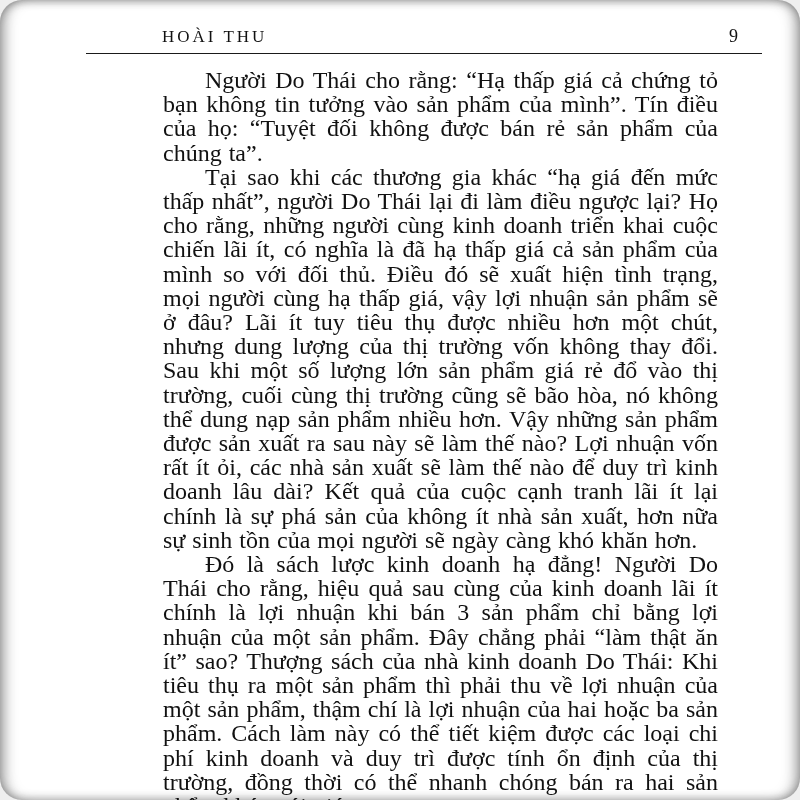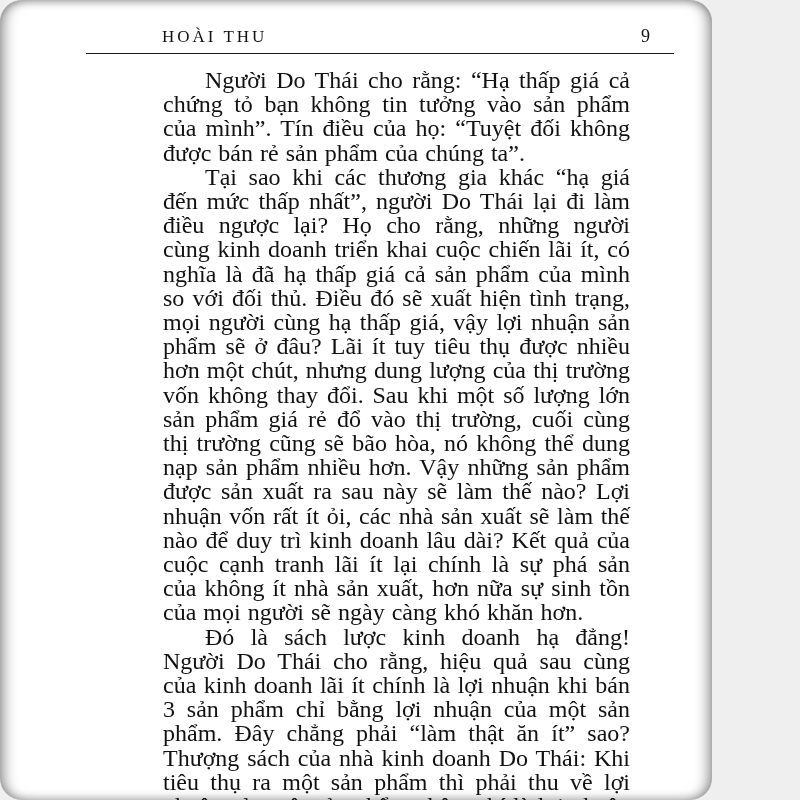--- a/index.html
+++ b/index.html
@@ -2,21 +2,21 @@
 <html><head>
 <meta charset="utf-8">
 <style>
   html, body {
     margin: 0;
     padding: 0;
     background: #efefef;
   }
   .scan {
     position: relative;
-    width: 712px;
+    width: 800px;
     height: 800px;
     background: #ffffff;
     border-radius: 22px;
     overflow: hidden;
     box-sizing: border-box;
     box-shadow:
       inset 10px 0 14px -7px rgba(40,40,40,0.55),
       inset -10px 0 14px -7px rgba(40,40,40,0.55),
       inset 0 8px 10px -7px rgba(40,40,40,0.35),
       inset 0 -8px 10px -7px rgba(40,40,40,0.25);

